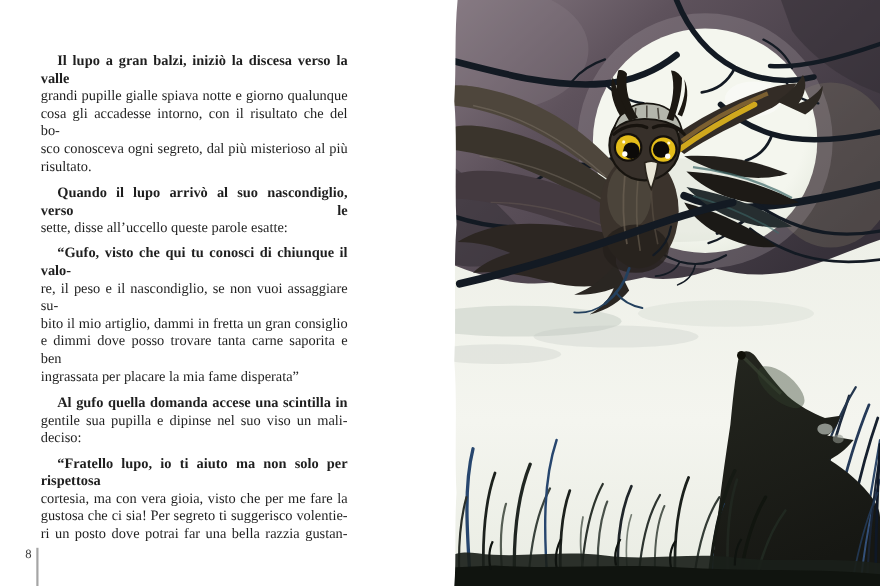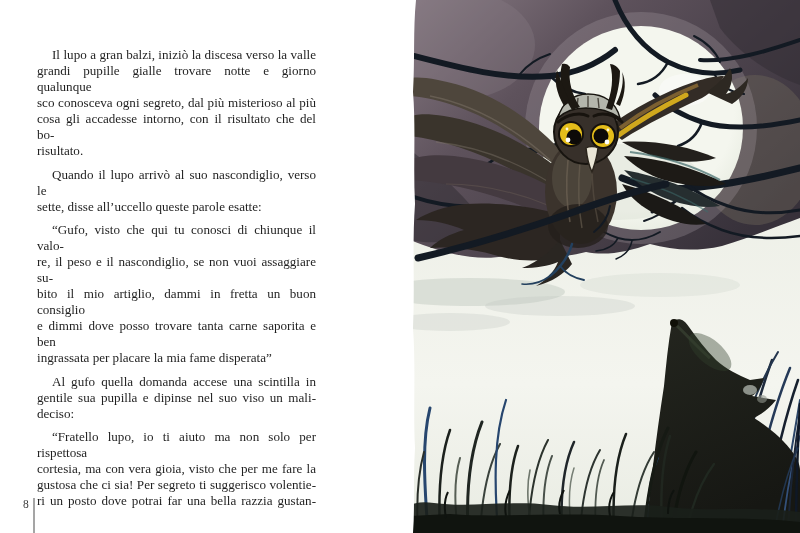--- a/index.html
+++ b/index.html
@@ -11,21 +11,21 @@
   .text-block{
     position:absolute;left:37px;top:47px;width:279px;
     color:var(--text,#1f1f1f);font-size:13.1px;line-height:16px;
   }
   .para{margin:0 0 7.5px 0;}
   .para:last-child{margin-bottom:0;}
   .line{
     text-align:justify;text-align-last:justify;text-justify:inter-word;
     white-space:normal;
   }
-  .line.first{ text-indent:15px; }
+  .line.first{ text-indent:15px;font-weight:bold; }
   .line.endline{ text-align-last:left; }
   .footer-pagenum{
     position:absolute;left:23px;top:498px;font-size:11.5px;color:#3c3c3c;
   }
   .pagenum-rule{
     position:absolute;left:33px;top:498px;width:2px;height:35px;
     background:var(--page-number-rule,#a5a5a5);
   }
   
   .illustration-wrap{
@@ -36,35 +36,35 @@
 </head>
 <body>
 
 <div class="spread">
 
   <main>
     <div class="text-block">
 
       <div class="para">
         <div class="line first">Il lupo a gran balzi, iniziò la discesa verso la valle</div>
-        <div class="line">grandi pupille gialle trovare notte e giorno qualunque</div>
+        <div class="line">grandi pupille gialle spiava notte e giorno qualunque</div>
+        <div class="line">cosa gli accadesse intorno, con il risultato che del bo-</div>
         <div class="line">sco conosceva ogni segreto, dal più misterioso al più</div>
-        <div class="line">cosa gli accadesse intorno, con il risultato che del bo-</div>
         <div class="line endline">risultato.</div>
       </div>
 
       <div class="para">
         <div class="line first">Quando il lupo arrivò al suo nascondiglio, verso le</div>
         <div class="line endline">sette, disse all’uccello queste parole esatte:</div>
       </div>
 
       <div class="para">
         <div class="line first">“Gufo, visto che qui tu conosci di chiunque il valo-</div>
         <div class="line">re, il peso e il nascondiglio, se non vuoi assaggiare su-</div>
-        <div class="line">bito il mio artiglio, dammi in fretta un buon consiglio</div>
+        <div class="line">bito il mio artiglio, dammi in fretta un gran consiglio</div>
         <div class="line">e dimmi dove posso trovare tanta carne saporita e ben</div>
         <div class="line endline">ingrassata per placare la mia fame disperata”</div>
       </div>
 
       <div class="para">
         <div class="line first">Al gufo quella domanda accese una scintilla in</div>
         <div class="line">gentile sua pupilla e dipinse nel suo viso un mali-</div>
         <div class="line endline">deciso:</div>
       </div>
 

